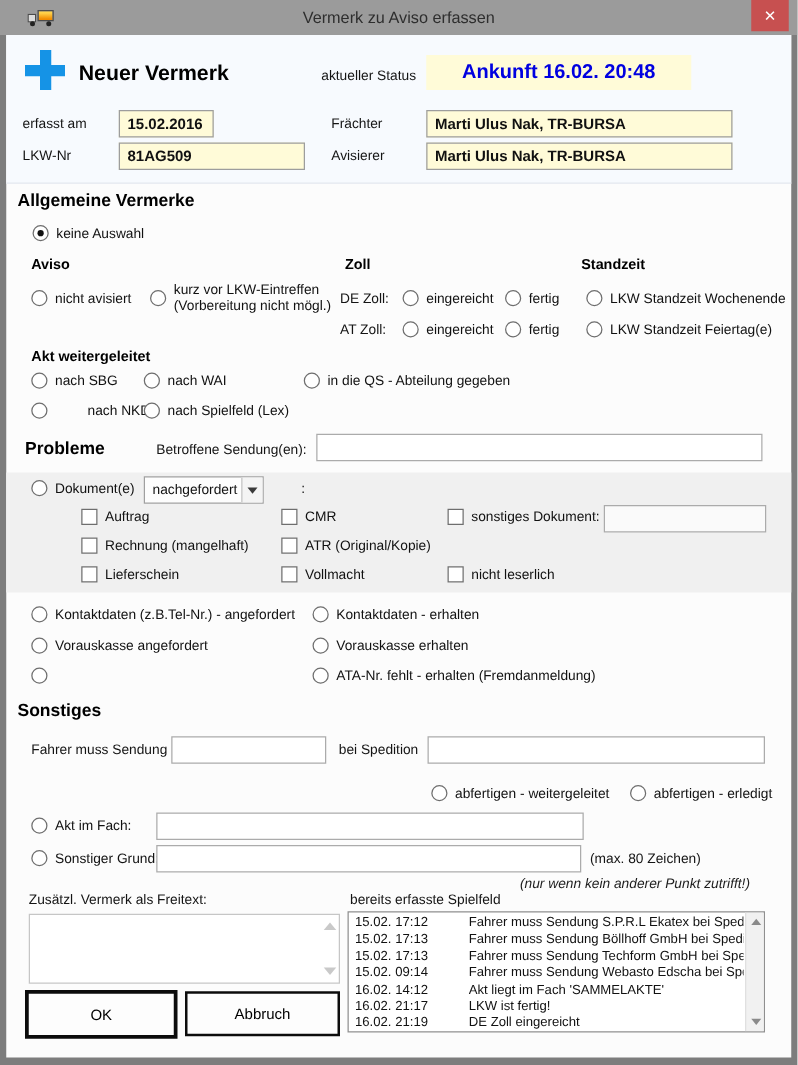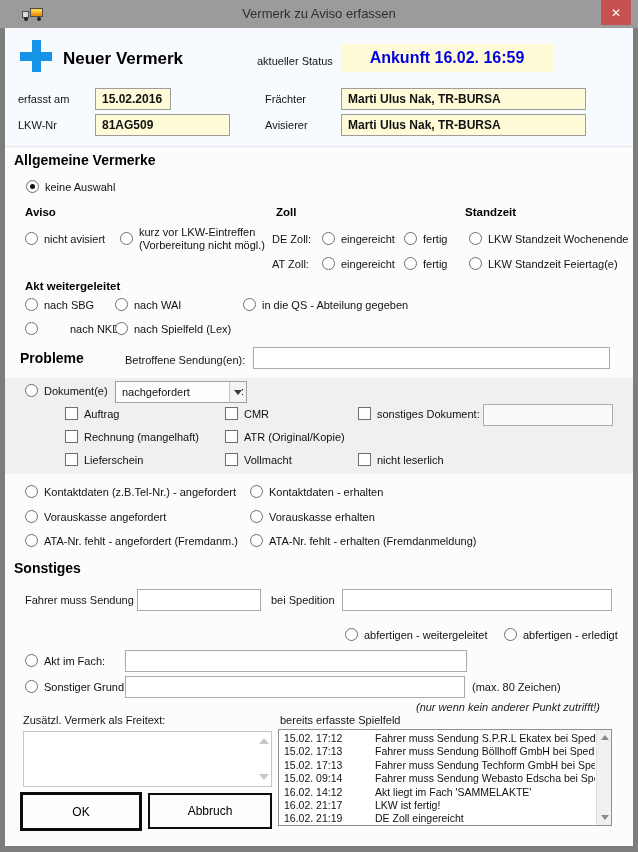--- a/index.html
+++ b/index.html
@@ -38,21 +38,21 @@
 
   .opt { position:absolute; display:flex; align-items:center; gap:6px; white-space:nowrap; cursor:default; }
   .rb { width:13px; height:13px; border:1px solid #6e6e6e; border-radius:50%; background:#fff; position:relative; flex:0 0 auto; }
   .rb.checked::after { content:""; position:absolute; left:3px; top:3px; width:5px; height:5px; border-radius:50%; background:#111; }
   .cb { width:13px; height:13px; border:1px solid #6e6e6e; background:#fff; flex:0 0 auto; }
   .two-line { line-height:12.5px; }
 
   .tinput { position:absolute; height:22px; background:#fff; border:1px solid #ababab; font-family:inherit; font-size:11px; padding:0 4px; }
 
   .docband { position:absolute; left:0; top:350px; width:628px; height:96px; background:#f0f0f0; }
-  .dropdown { position:absolute; left:110px; top:353px; width:132px; height:22px; background:#fdfdfd; border:1px solid #a0a0a0;
+  .dropdown { position:absolute; left:110px; top:353px; width:96px; height:22px; background:#fdfdfd; border:1px solid #a0a0a0;
               display:flex; align-items:center; padding-left:6px; font-size:11px; }
   .dropdown .arrowzone { position:absolute; right:0; top:0; width:17px; height:20px; border-left:1px solid #c4c4c4; background:#f4f4f4;
                          display:flex; align-items:center; justify-content:center; }
   .tri-down { width:0; height:0; border-left:4px solid transparent; border-right:4px solid transparent; border-top:5px solid #3a3a3a; }
 
   .hint { position:absolute; font-style:italic; font-size:11px; color:#1c1c1c; }
 
   .freetext { position:absolute; left:18px; top:703px; width:249px; height:56px; background:#fff; border:1px solid #c6c6c6; resize:none;
               font-family:inherit; font-size:11px; padding:3px; }
   .ft-arrow { position:absolute; width:0; height:0; border-left:5px solid transparent; border-right:5px solid transparent; }
@@ -91,29 +91,29 @@
       <span>✕</span>
     </div>
   </div>
 
   <div class="panel">
 
     <div class="headerband">
       <div class="plus"></div>
       <div class="h-title">Neuer Vermerk</div>
       <div class="lbl" style="left:252px; top:27px;">aktueller Status</div>
-      <div class="statusbox">Ankunft 16.02. 16:59</div>
+      <div class="statusbox">Ankunft 16.02. 20:48</div>
 
       <div class="lbl" style="left:13px; top:65px;">erfasst am</div>
       <div class="yfield" style="left:90px; top:60px; width:76px;">15.02.2016</div>
       <div class="lbl" style="left:260px; top:65px;">Frächter</div>
       <div class="yfield" style="left:336px; top:60px; width:245px;">Marti Ulus Nak, TR-BURSA</div>
 
       <div class="lbl" style="left:13px; top:91px;">LKW-Nr</div>
-      <div class="yfield" style="left:90px; top:86px; width:135px;">81AG509</div>
+      <div class="yfield" style="left:90px; top:86px; width:149px;">81AG509</div>
       <div class="lbl" style="left:260px; top:91px;">Avisierer</div>
       <div class="yfield" style="left:336px; top:86px; width:245px;">Marti Ulus Nak, TR-BURSA</div>
     </div>
 
     <div class="heading1" style="left:9px; top:124px;">Allgemeine Vermerke</div>
 
     <div class="opt" style="left:21px; top:152px;">
       <span class="rb checked"></span>
       <span>keine Auswahl</span>
     </div>
@@ -246,21 +246,20 @@
     <div class="opt" style="left:20px; top:482px;">
       <span class="rb"></span>
       <span>Vorauskasse angefordert</span>
     </div>
     <div class="opt" style="left:245px; top:482px;">
       <span class="rb"></span>
       <span>Vorauskasse erhalten</span>
     </div>
     <div class="opt" style="left:20px; top:506px;">
       <span class="rb"></span>
-      <span>ATA-Nr. fehlt - angefordert (Fremdanm.)</span>
     </div>
     <div class="opt" style="left:245px; top:506px;">
       <span class="rb"></span>
       <span>ATA-Nr. fehlt - erhalten (Fremdanmeldung)</span>
     </div>
 
     <div class="heading1" style="left:9px; top:532px;">Sonstiges</div>
     <div class="lbl" style="left:20px; top:566px;">Fahrer muss Sendung</div>
     <input class="tinput" style="left: 132px; top: 561px; width: 124px;">
     <div class="lbl" style="left:266px; top:566px;">bei Spedition</div>

